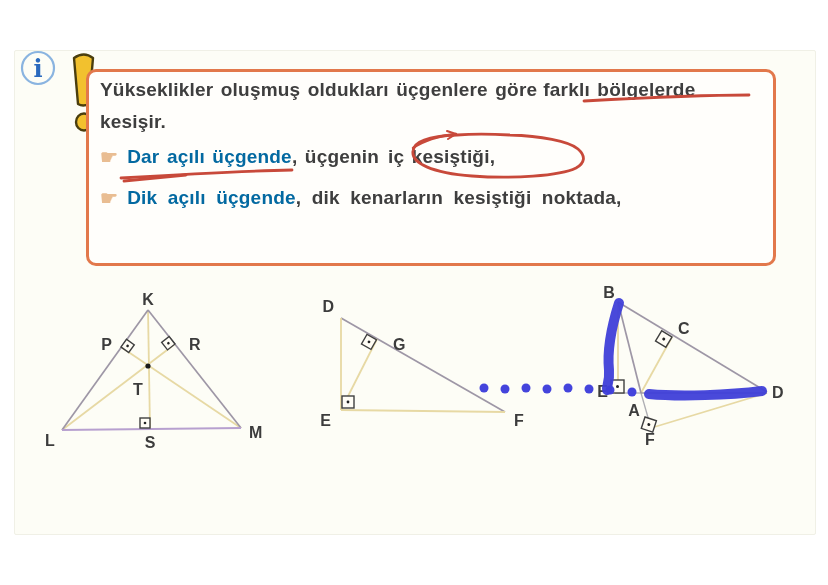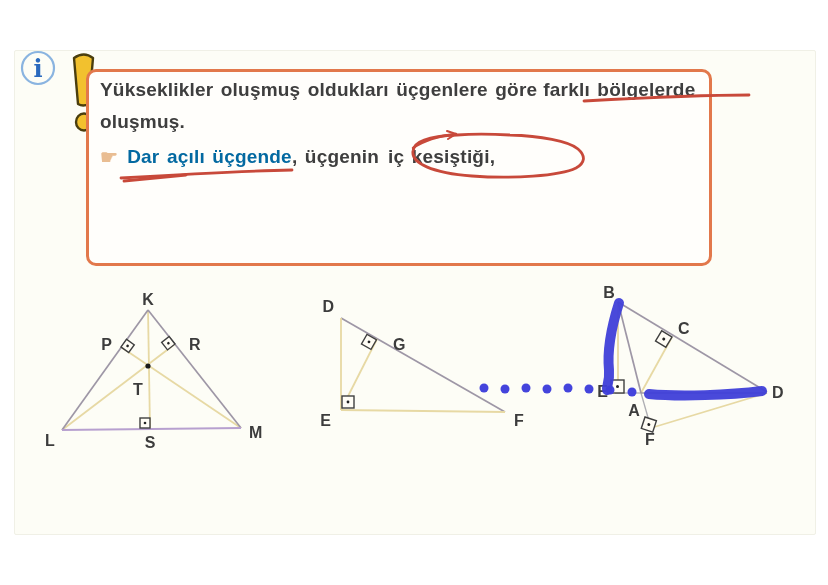--- a/index.html
+++ b/index.html
@@ -1,21 +1,21 @@
 <!DOCTYPE html>
 <html><head>
 <meta charset="utf-8">
 <style>
   html,body{margin:0;padding:0;background:#ffffff;}
   .stage{position:relative;width:828px;height:585px;background:#ffffff;overflow:hidden;
          font-family:"Liberation Sans",sans-serif;}
   .slide-area{position:absolute;left:14px;top:50px;width:800px;height:483px;
               background:#fdfdf6;border:1px solid #f0f0e6;border-radius:2px;}
   
-  .note-box{position:absolute;left:86px;top:69px;width:626px;height:197px;
+  .note-box{position:absolute;left:86px;top:69px;width:690px;height:197px;
             background:#fffefb;border:3px solid #e2784b;border-radius:10px;box-sizing:border-box;}
   .nb-row{position:absolute;left:11px;white-space:nowrap;font-weight:bold;font-size:19px;
           color:#3e3e3e;letter-spacing:.2px;word-spacing:2px;}
   .r-line1{top:7px;}
   .r-line2{top:39px;}
   .r-b1{top:73px;}
   .r-b2{top:114px;}
   .r-b3{top:154px;}
   .t-purple{color:#0369a1;}
   .t-dark{color:#3e3e3e;margin-top:24px;}
@@ -49,24 +49,25 @@
     <text x="20" y="31" text-anchor="middle" class="info-i">i</text>
   </svg>
 
   <svg class="overlay" style="width:50px;height:110px;left:62px;top:46px" viewBox="0 0 50 110">
     <path class="excl" d="M 12,12 Q 22,5 31,12 L 27,58 Q 21,61 16,58 Z"></path>
     <ellipse class="excl" cx="22" cy="76" rx="8" ry="8.5"></ellipse>
   </svg>
 
   <div class="note-box">
     <div class="nb-row r-line1"><span>Yükseklikler oluşmuş oldukları üçgenlere göre</span><span class="gap-l">farklı bölgelerde</span></div>
-    <div class="nb-row r-line2"><span>oluşmuş.</span></div>
+    <div class="nb-row r-line2"><span>kesişir.</span></div>
 
     <div class="nb-row r-b1"><span class="hand">☛</span><span class="t-purple">Dar açılı üçgende</span><span class="t-dark">, üçgenin</span><span class="t-dark gap-circ">iç kesiştiği,</span></div>
 
+    <div class="nb-row r-b2" style="word-spacing:5px"><span class="hand">☛</span><span class="t-purple">Dik açılı üçgende</span><span class="t-dark">, dik kenarların kesiştiği noktada,</span></div>
 
   </div>
 
   <svg class="overlay" viewBox="0 0 828 585">
     <path class="red" d="M 584,101 C 640,98 700,95 749,95"></path>
     <path class="red" d="M 121,178 C 170,175 245,171 292,170"></path>
     <path class="red" d="M 124,181 C 145,179 165,177 186,175"></path>
     <path class="red" d="M 457,135 C 430,136 414,141 413,151 C 411,163 432,173 472,176
                          C 512,179 560,176 576,168 C 585,163 586,156 578,149
                          C 569,141 540,136 510,135 C 492,134 470,134 457,135"></path>

